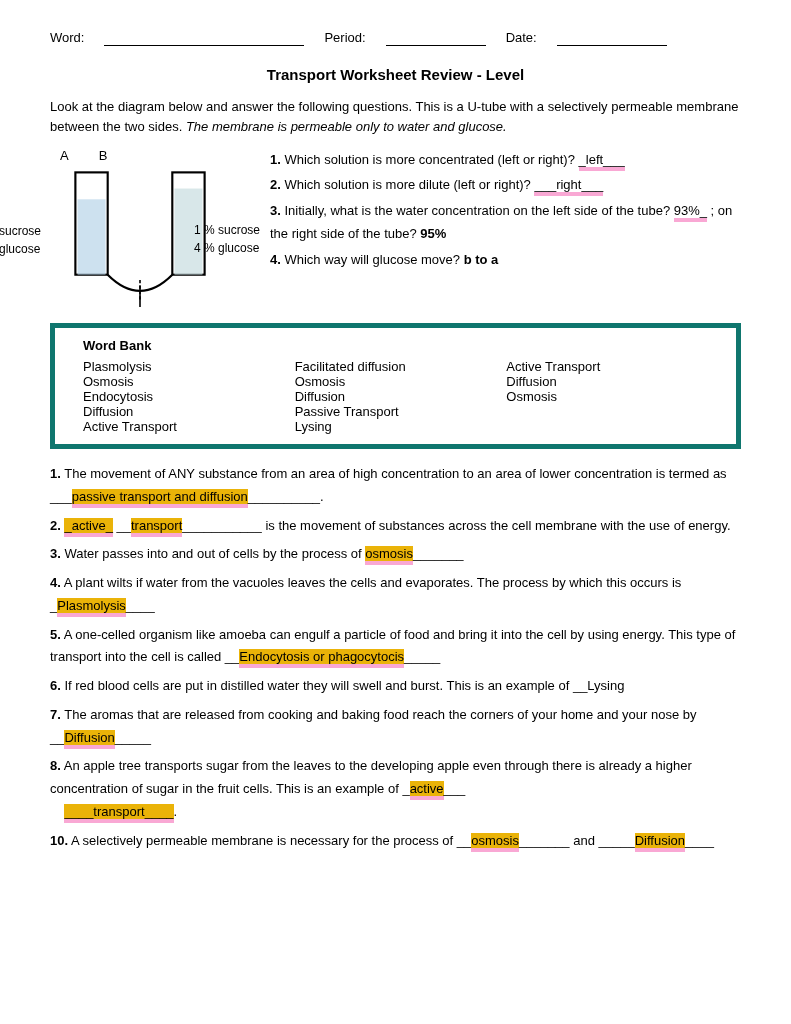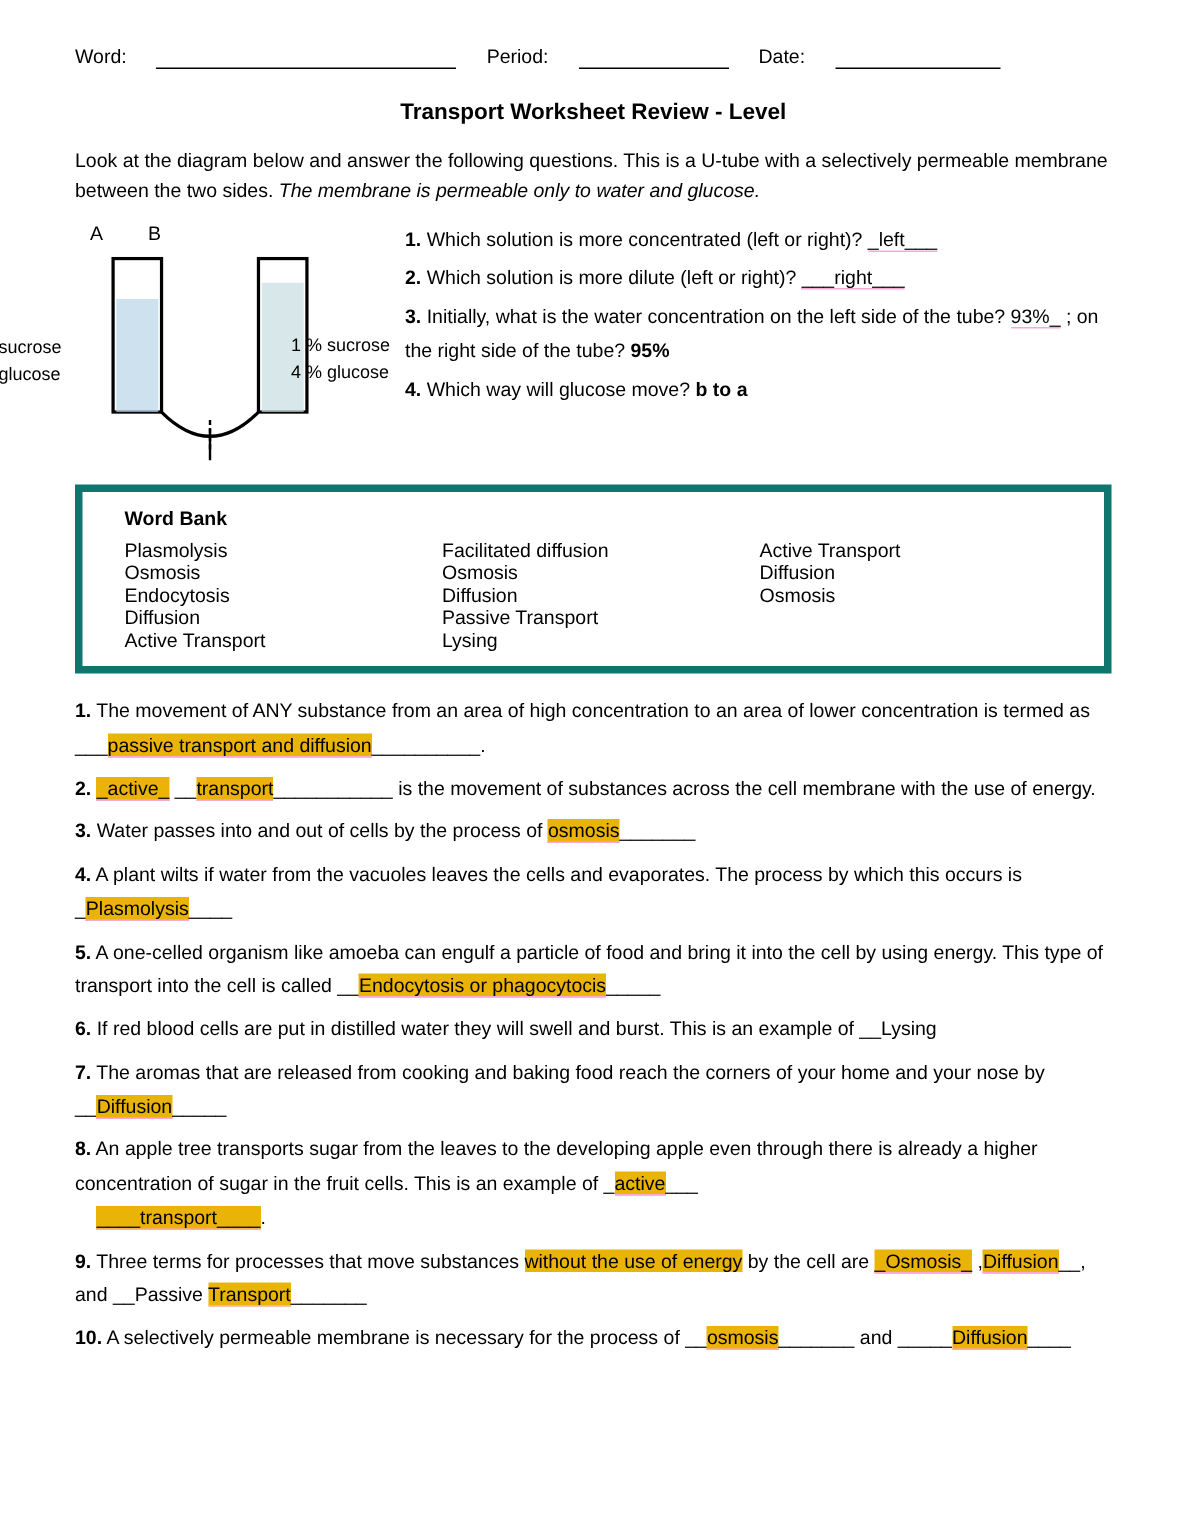--- a/index.html
+++ b/index.html
@@ -75,21 +75,21 @@
       gap: 2px 10px;
     }
     .section-body {
       font-size: 13px;
       line-height: 1.75;
     }
     .section-body p { margin-bottom: 6px; }
     .highlight { background-color: #eab308; }
     .answer {
       display: inline;
-      border-bottom: 1px solid #f9a8d4;
+      border-bottom: 4px solid #f9a8d4;
     }
     .bold { font-weight: bold; }
   </style>
 </head>
 <body>
 
 <div class="header-line">
   <span>Word:</span>
   <span class="line" style="width:200px;">&nbsp;</span>
   <span>Period:</span>
@@ -218,22 +218,18 @@
 
   <p>
     <strong>7.</strong>  The aromas that are released from cooking and baking food reach the corners of your home and your nose by __<span class="highlight answer">Diffusion</span>_____
   </p>
 
   <p>
     <strong>8.</strong>  An apple tree transports sugar from the leaves to the developing apple even through there is already a higher concentration of sugar in the fruit cells. This is an example of _<span class="highlight answer">active</span>___<br>
     &nbsp;&nbsp;&nbsp;&nbsp;<span class="highlight answer">____transport____</span>.
   </p>
 
-  <p>
-    <strong>9.</strong>  Three terms for processes that move substances <span class="highlight">without the use of energy</span> by the cell are
-    <span class="highlight answer">_Osmosis_</span> ,<span class="highlight answer">Diffusion</span>__, and __<span>Passive</span>  <span class="highlight answer">Transport</span>_______
-  </p>
 
   <p>
     <strong>10.</strong>  A selectively permeable membrane is necessary for the process of __<span class="highlight answer">osmosis</span>_______ and _____<span class="highlight answer">Diffusion</span>____
   </p>
 
 </div>
 
 </body></html>

